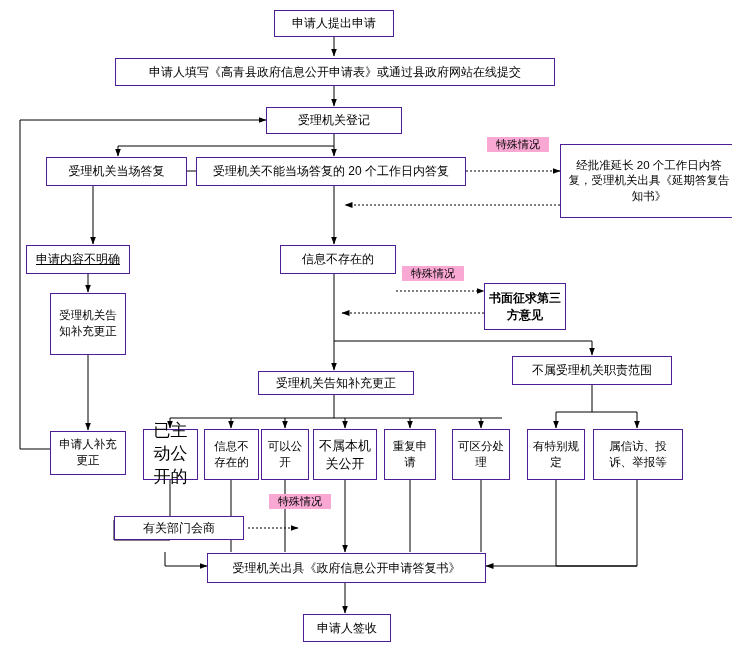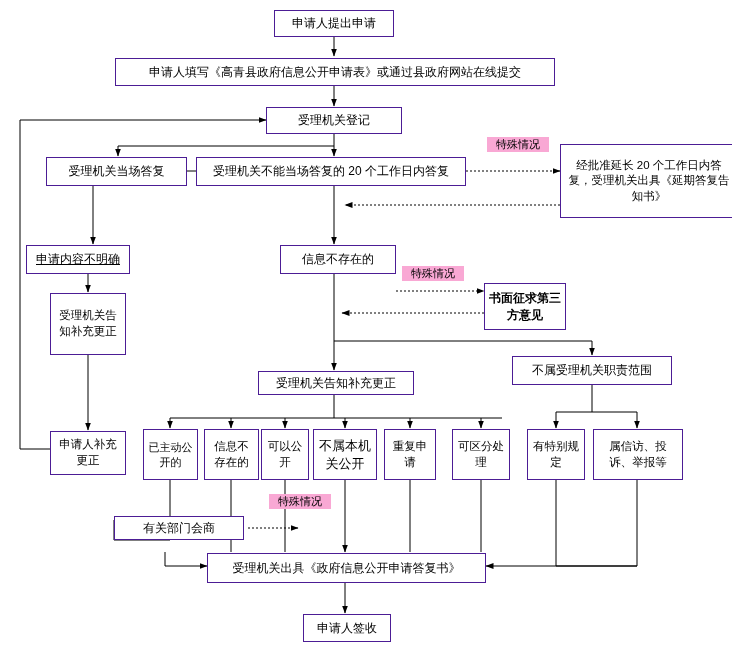--- a/index.html
+++ b/index.html
@@ -159,21 +159,21 @@
   <div class="node" style="left:484px; top:283px; width:82px; height:47px; font-size:12px;font-weight:bold;">书面征求第三方意见</div>
 
   <div class="node" style="left:50px; top:293px; width:76px; height:62px; font-size:11.5px;">受理机关告知补充更正</div>
 
   <div class="node" style="left:50px; top:431px; width:76px; height:44px; font-size:11.5px;">申请人补充更正</div>
 
   <div class="node" style="left:258px; top:371px; width:156px; height:24px;">受理机关告知补充更正</div>
 
   <div class="node" style="left:512px; top:356px; width:160px; height:29px;">不属受理机关职责范围</div>
 
-  <div class="node" style="left:143px; top:429px; width:55px; height:51px; font-size:11px;">已主动公开的</div>
+  <div class="node" style="left:143px; top:429px; width:55px; height:51px; font-size:17px;">已主动公开的</div>
   <div class="node" style="left:204px; top:429px; width:55px; height:51px; font-size:11.5px;">信息不存在的</div>
   <div class="node" style="left:261px; top:429px; width:48px; height:51px; font-size:11.5px;">可以公开</div>
   <div class="node" style="left:313px; top:429px; width:64px; height:51px; font-size:13px;">不属本机关公开</div>
   <div class="node" style="left:384px; top:429px; width:52px; height:51px; font-size:11.5px;">重复申请</div>
   <div class="node" style="left:452px; top:429px; width:58px; height:51px; font-size:11.5px;">可区分处理</div>
 
   <div class="node" style="left:527px; top:429px; width:58px; height:51px; font-size:11.5px;">有特别规定</div>
   <div class="node" style="left:593px; top:429px; width:90px; height:51px; font-size:11.5px;">属信访、投诉、举报等</div>
 
   <div class="node" style="left:114px; top:516px; width:130px; height:24px;">有关部门会商</div>

